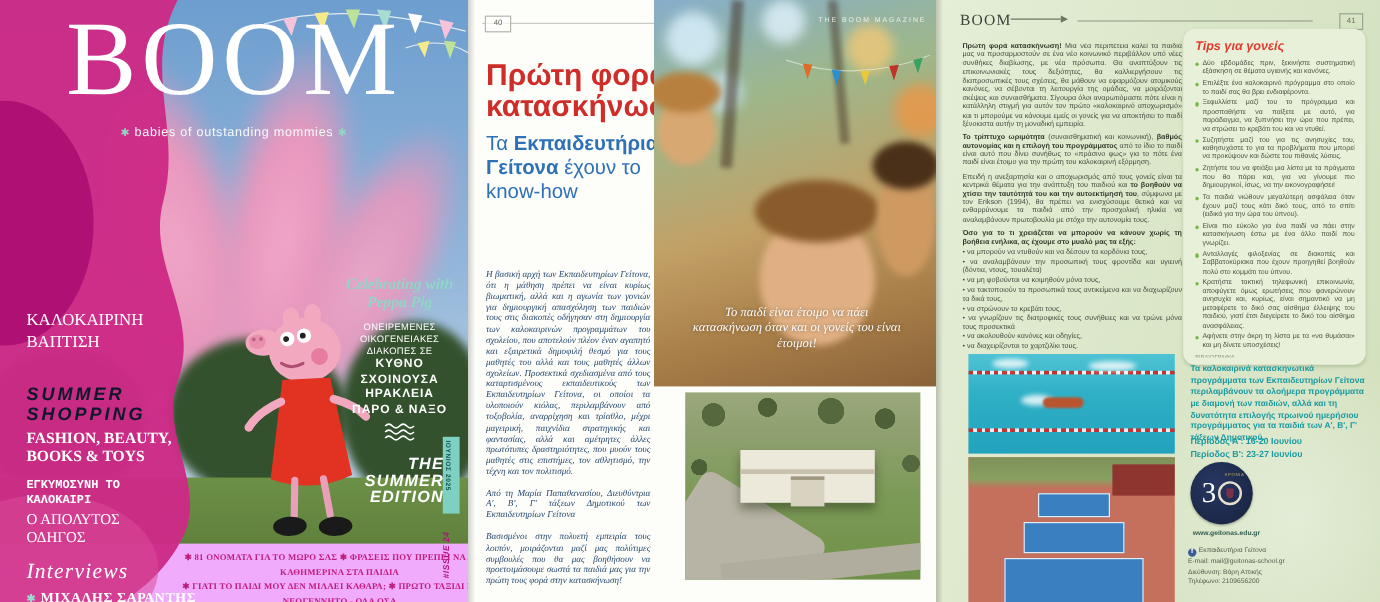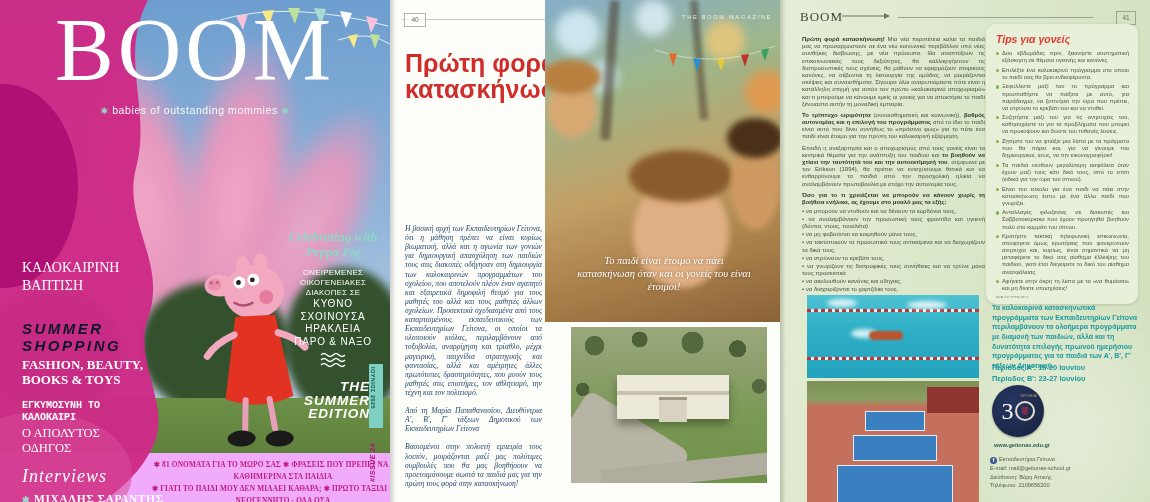--- a/index.html
+++ b/index.html
@@ -29,21 +29,21 @@
   .cv-shop-title{color:#0f172a;font-weight:bold;font-style:italic;font-size:15px;letter-spacing:2.5px;width:120px;line-height:1.15;margin-top:26px;}
   .cv-shop-sub{font-family:"Liberation Serif",serif;font-weight:bold;font-size:13px;width:150px;line-height:1.2;margin-top:2px;}
   .cv-preg-title{font-family:Liberation Mono, monospace;font-weight:bold;font-size:10px;width:120px;line-height:1.25;margin-top:12px;}
   .cv-preg-sub{font-family:"Liberation Serif",serif;font-size:12.5px;width:100px;line-height:1.2;margin-top:1px;}
   .cv-interviews{font-family:"Liberation Serif",serif;font-style:italic;font-size:18px;margin-top:10px;letter-spacing:1px;}
   .cv-int-item{font-family:"Liberation Serif",serif;font-weight:bold;font-size:11.5px;margin-top:6px;letter-spacing:.5px;}
   .cv-int-item .star{color:#9fd8cc;font-size:9px;margin-right:4px;}
   .cv-right{position:absolute;left:280px;top:230px;width:106px;z-index:6;text-align:center;color:#fff;}
   .cv-peppa-line{font-family:"Liberation Serif",serif;font-style:italic;font-weight:bold;font-size:13px;color:#8fd6c6;line-height:1.15;}
   .cv-vac-intro{font-size:7.8px;line-height:1.3;margin-top:8px;letter-spacing:.3px;}
-  .cv-island{font-weight:normal;font-size:10px;line-height:1.25;letter-spacing:.8px;}
+  .cv-island{font-weight:bold;font-size:10px;line-height:1.25;letter-spacing:.8px;}
   .cv-wave{margin-top:4px;}
   .cv-edition{position:absolute;left:292px;top:380px;width:78px;text-align:right;z-index:6;
     color:#fff;font-weight:bold;font-size:13.5px;line-height:1.0;letter-spacing:1px;font-style:italic;}
   .cv-tab{position:absolute;left:369px;top:364px;width:14px;height:64px;background:#7ed1c2;z-index:6;}
   .cv-tab span{position:absolute;left:1px;top:3px;writing-mode:vertical-rl;font-size:5.5px;font-weight:bold;color:#14514a;letter-spacing:.5px;}
   .cv-issue{position:absolute;left:369px;top:430px;height:52px;z-index:6;writing-mode:vertical-rl;transform:rotate(180deg);
     font-size:7px;font-weight:bold;font-style:italic;color:#b3117a;letter-spacing:.5px;}
   
   #page40{position:absolute;left:390px;top:0;width:390px;height:502px;background:#fdfdfa;overflow:hidden;}
   .p40-rule{position:absolute;left:12px;right:0;top:19px;height:1px;background:#c9c9c0;}
@@ -282,20 +282,23 @@
     </div>
 
     <div class="p40-rule"></div>
     <div class="pg-box" style="left:14px;top:13px;width:20px;height:12px;">40</div>
     <div class="p40-runhead" style="z-index:3;">THE BOOM MAGAZINE</div>
 
     <div class="p40-title">
       <div>Πρώτη φορά</div>
       <div>κατασκήνωση!</div>
     </div>
+    <div class="p40-subtitle">
+      <span>Τα </span><b>Εκπαιδευτήρια Γείτονα</b><span> έχουν το know-how</span>
+    </div>
     <div class="p40-body">
       <p>Η βασική αρχή των Εκπαιδευτηρίων Γείτονα, ότι η μάθηση πρέπει να είναι κυρίως βιωματική, αλλά και η αγωνία των γονιών για δημιουργική απασχόληση των παιδιών τους στις διακοπές οδήγησαν στη δημιουργία των καλοκαιρινών προγραμμάτων του σχολείου, που αποτελούν πλέον έναν αγαπητό και εξαιρετικά δημοφιλή θεσμό για τους μαθητές του αλλά και τους μαθητές άλλων σχολείων. Προσεκτικά σχεδιασμένα από τους καταρτισμένους εκπαιδευτικούς των Εκπαιδευτηρίων Γείτονα, οι οποίοι τα υλοποιούν κιόλας, περιλαμβάνουν από τοξοβολία, αναρρίχηση και τρίαθλο, μέχρι μαγειρική, παιχνίδια στρατηγικής και φαντασίας, αλλά και αμέτρητες άλλες πρωτότυπες δραστηριότητες, που μυούν τους μαθητές στις επιστήμες, τον αθλητισμό, την τέχνη και τον πολιτισμό.</p>
       <p>Από τη Μαρία Παπαθανασίου, Διευθύντρια Α', Β', Γ' τάξεων Δημοτικού των Εκπαιδευτηρίων Γείτονα</p>
       <p>Βασισμένοι στην πολυετή εμπειρία τους λοιπόν, μοιράζονται μαζί μας πολύτιμες συμβουλές που θα μας βοηθήσουν να προετοιμάσουμε σωστά τα παιδιά μας για την πρώτη τους φορά στην κατασκήνωση!</p>
     </div>
   </section>
 
   <section id="page41">
     <div class="p41-sheen"></div>
 

